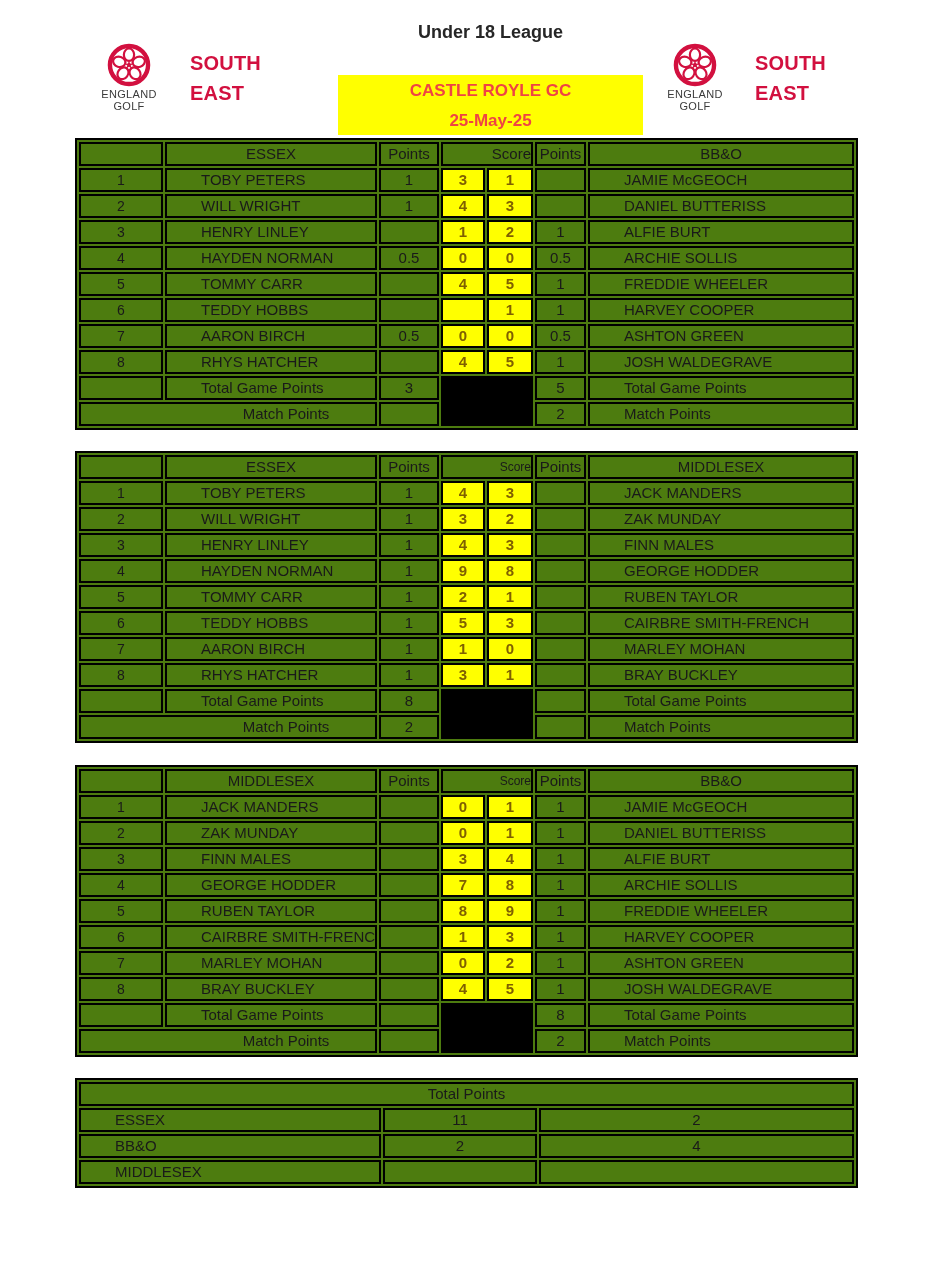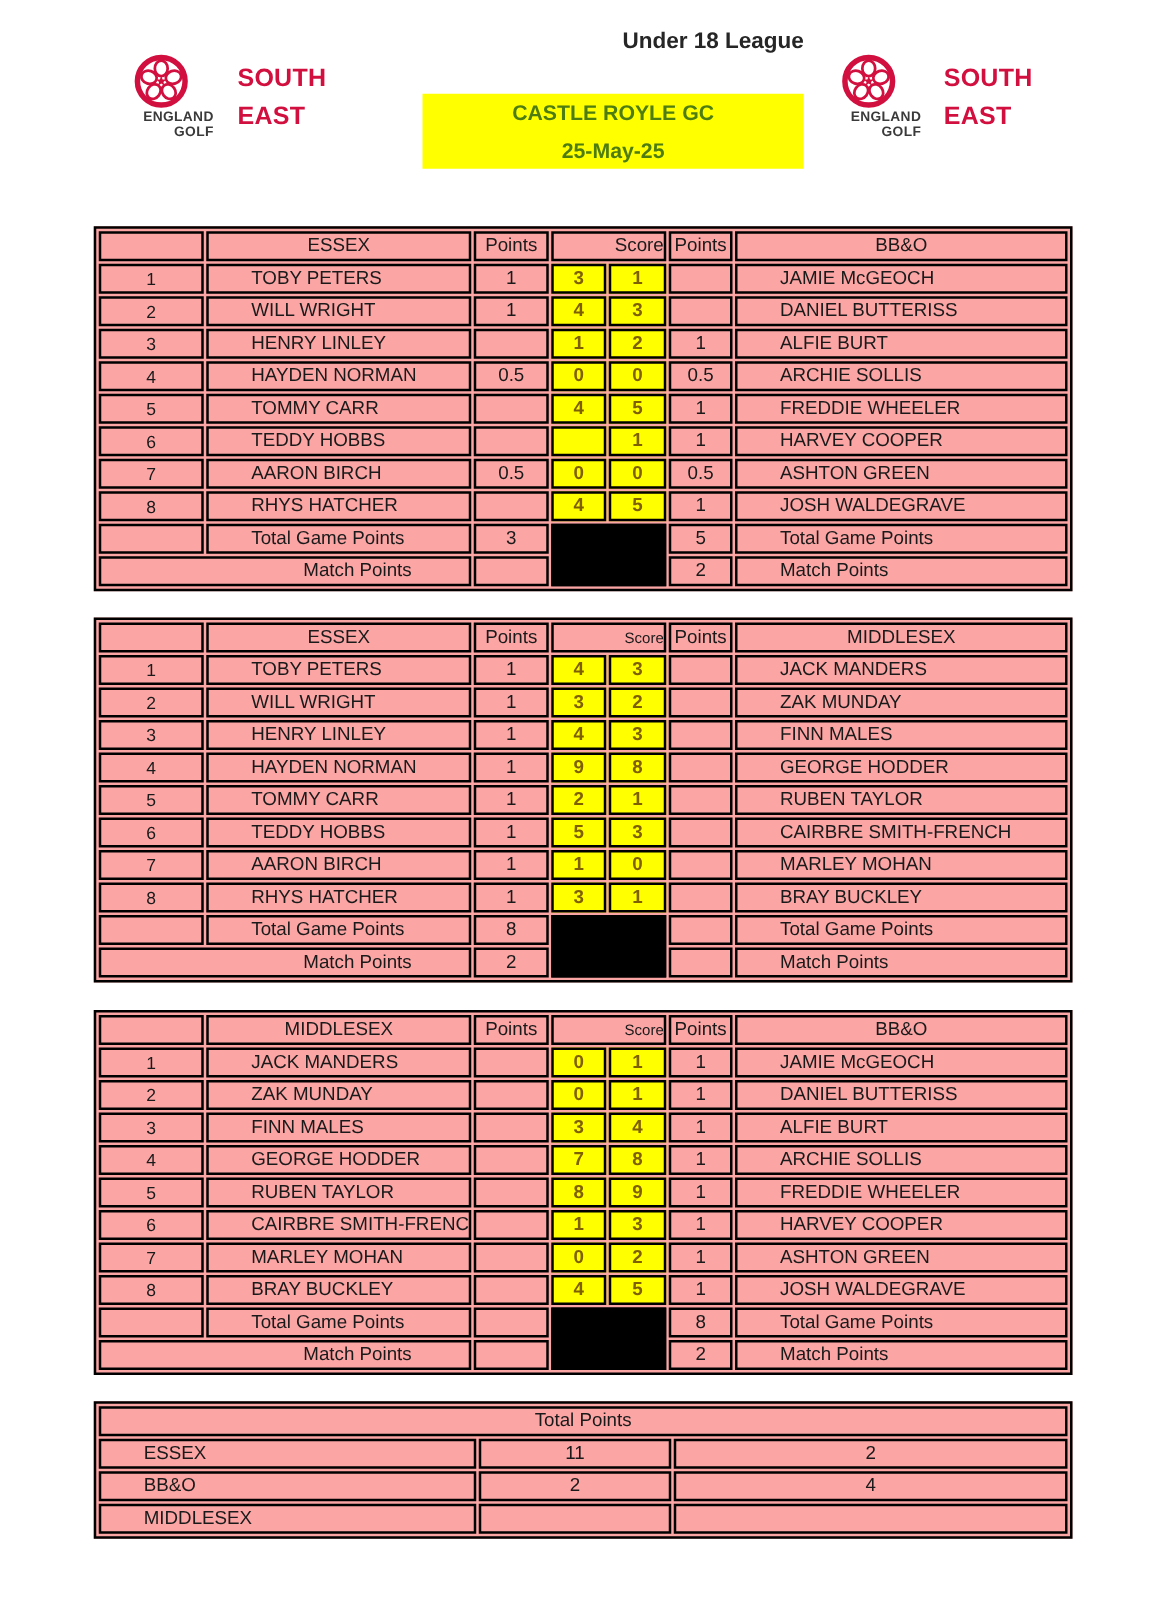--- a/index.html
+++ b/index.html
@@ -4,50 +4,50 @@
 <style>
   html,body { margin:0; padding:0; background:#ffffff; }
   body {
     width:940px; height:1283px; position:relative;
     font-family:"Liberation Sans", sans-serif;
     color:#1a1a1a;
   }
   
   .page-title {
     position:absolute; left:338px; top:22px; width:305px;
-    text-align:right; font-size:18px; font-weight:600; color:#262626;
+    text-align:center; font-size:18px; font-weight:600; color:#262626;
   }
   .banner {
     position:absolute; left:338px; top:75px; width:305px; height:60px;
     background:var(--yellow,#ffff00); text-align:center;
-    font-size:17px; font-weight:bold; color:#4d7c0f;
+    font-size:17px; font-weight:bold; color:#ef4444;
   }
   .banner .line { line-height:29px; padding-top:1px; }
   .brand-emblem { position:absolute; width:44px; height:44px; top:43px; }
   .emblem-left  { left:107px; }
   .emblem-right { left:673px; }
   .emblem circle, .emblem ellipse { stroke:var(--accent,#d2103f); fill:#fff; }
   .emblem polygon { fill:var(--accent,#d2103f); }
   .logo-caption {
-    position:absolute; top:88px; width:84px; text-align:right;
-    font-size:11px; line-height:12px; font-weight:bold; color:#3a3a3a; letter-spacing:.3px;
+    position:absolute; top:88px; width:84px; text-align:center;
+    font-size:11px; line-height:12px; font-weight:normal; color:#3a3a3a; letter-spacing:.3px;
   }
   .caption-left  { left:87px; }
   .caption-right { left:653px; }
   .region {
     position:absolute; top:48px; font-size:20px; line-height:30px;
     font-weight:bold; color:var(--accent,#d2103f); letter-spacing:.2px;
   }
   .region-left  { left:190px; }
   .region-right { left:755px; }
   
   table {
     position:absolute; left:75px; width:783px;
     border-collapse:separate; border-spacing:2px;
-    border:2px solid #000; table-layout:fixed; background:#fca5a5;margin-top:43px;
+    border:2px solid #000; table-layout:fixed; background:#4d7c0f;
   }
   #match-0 { top:138px; }
   #match-1 { top:451px; }
   #match-2 { top:765px; }
   #summary { top:1078px; }
   td {
     border:2px solid #000; height:20px; line-height:20px;
     font-size:15px; padding:0 4px; overflow:hidden; white-space:nowrap;
     vertical-align:middle;
   }

